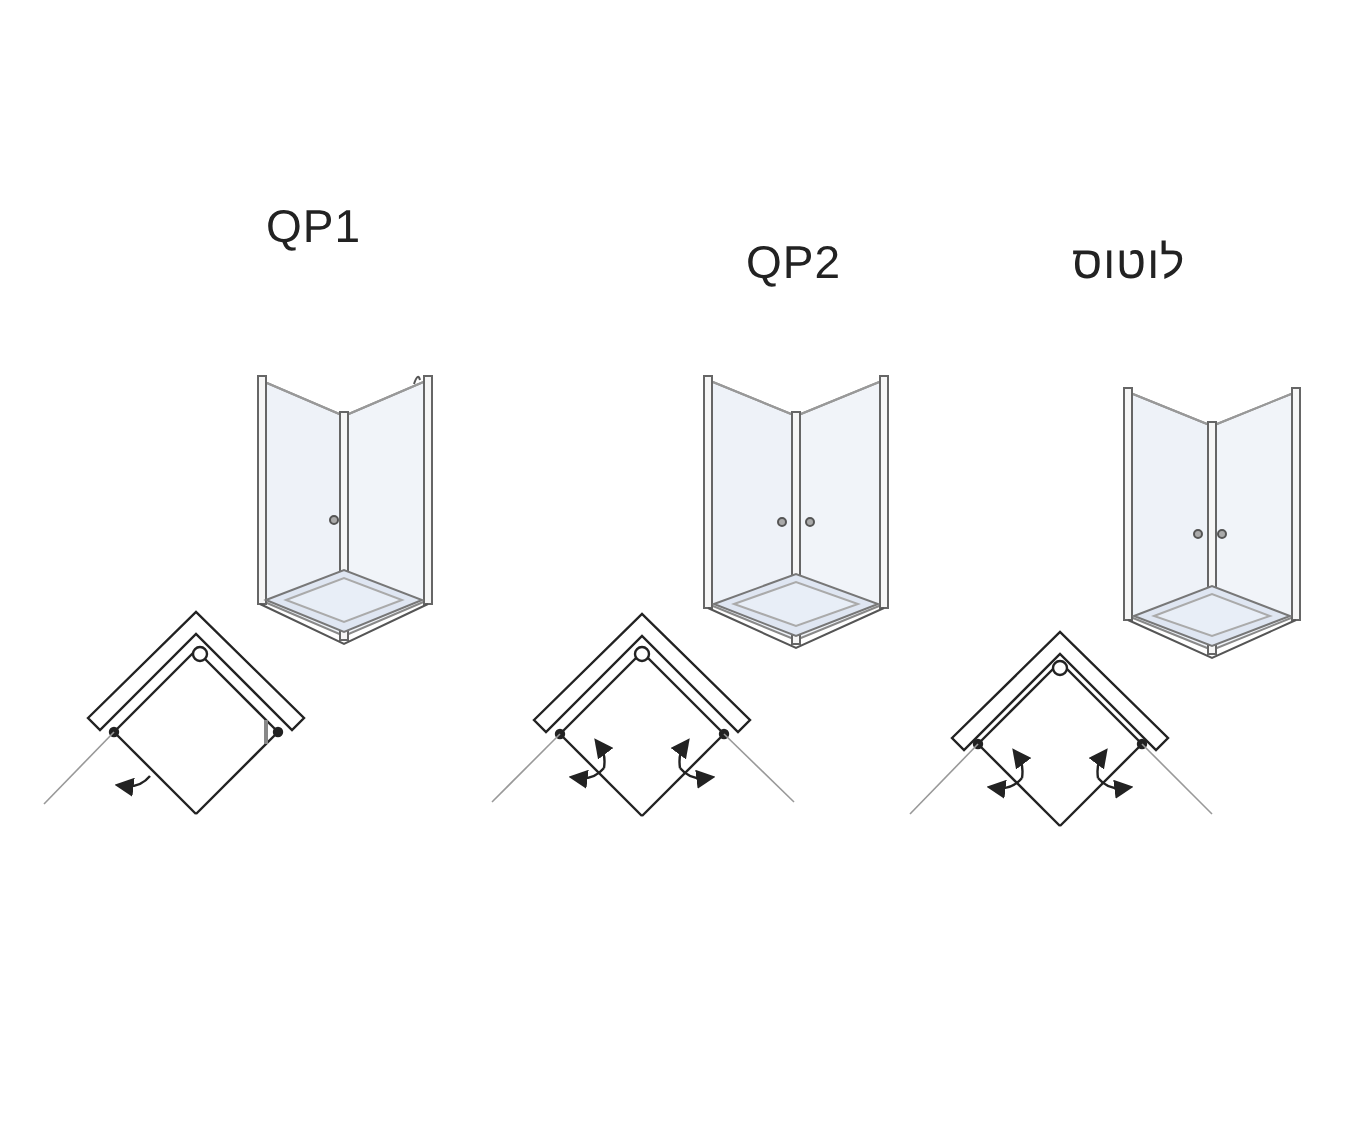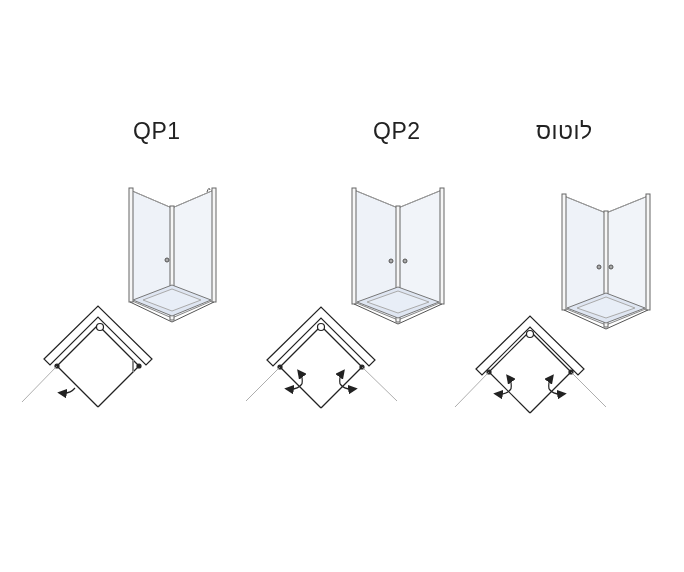--- a/index.html
+++ b/index.html
@@ -4,21 +4,21 @@
 <style>
   html, body { margin:0; padding:0; background:#ffffff; }
   body { width:684px; height:572px; position:relative; overflow:hidden;
          font-family:"Liberation Sans", "DejaVu Sans", sans-serif; }
   .title { position:absolute; font-size:23px; color:#222222; letter-spacing:0.5px; }
   svg { position:absolute; left:0; top:0; }
 </style>
 </head>
 <body>
 
-<div class="title" style="left:133px;top:118px;text-align:right;">QP1</div>
+<div class="title" style="left:133px;top:100px;text-align:right;">QP1</div>
 <div class="title" style="left:373px;top:118px;">QP2</div>
 <div class="title" style="left:536px;top:118px;" dir="rtl">לוטוס</div>
 
 <svg width="684" height="572" viewBox="0 0 684 572">
   <defs>
     <marker id="ah" markerWidth="8" markerHeight="8" refX="4" refY="4" orient="auto">
       <path d="M0,0 L8,4 L0,8 z" fill="#222"></path>
     </marker>
   </defs>
 

